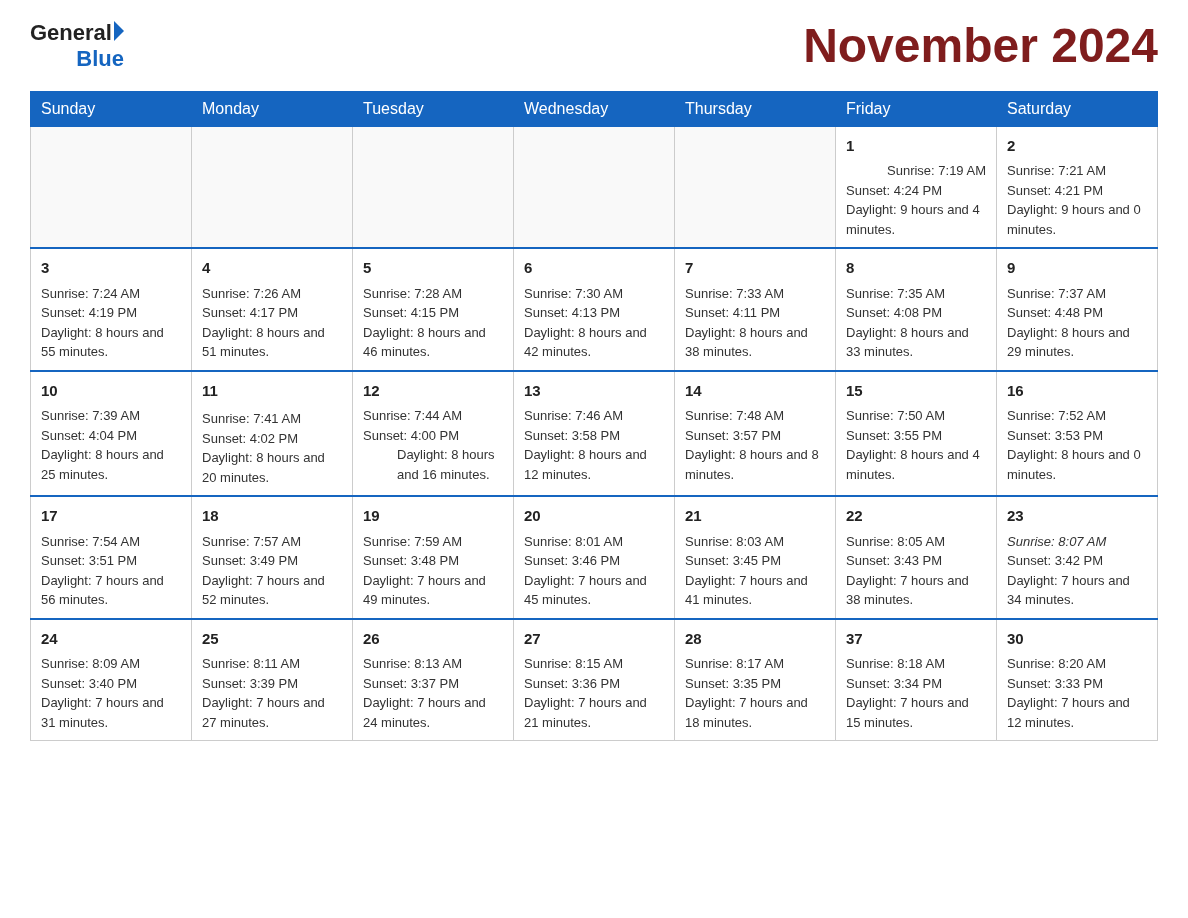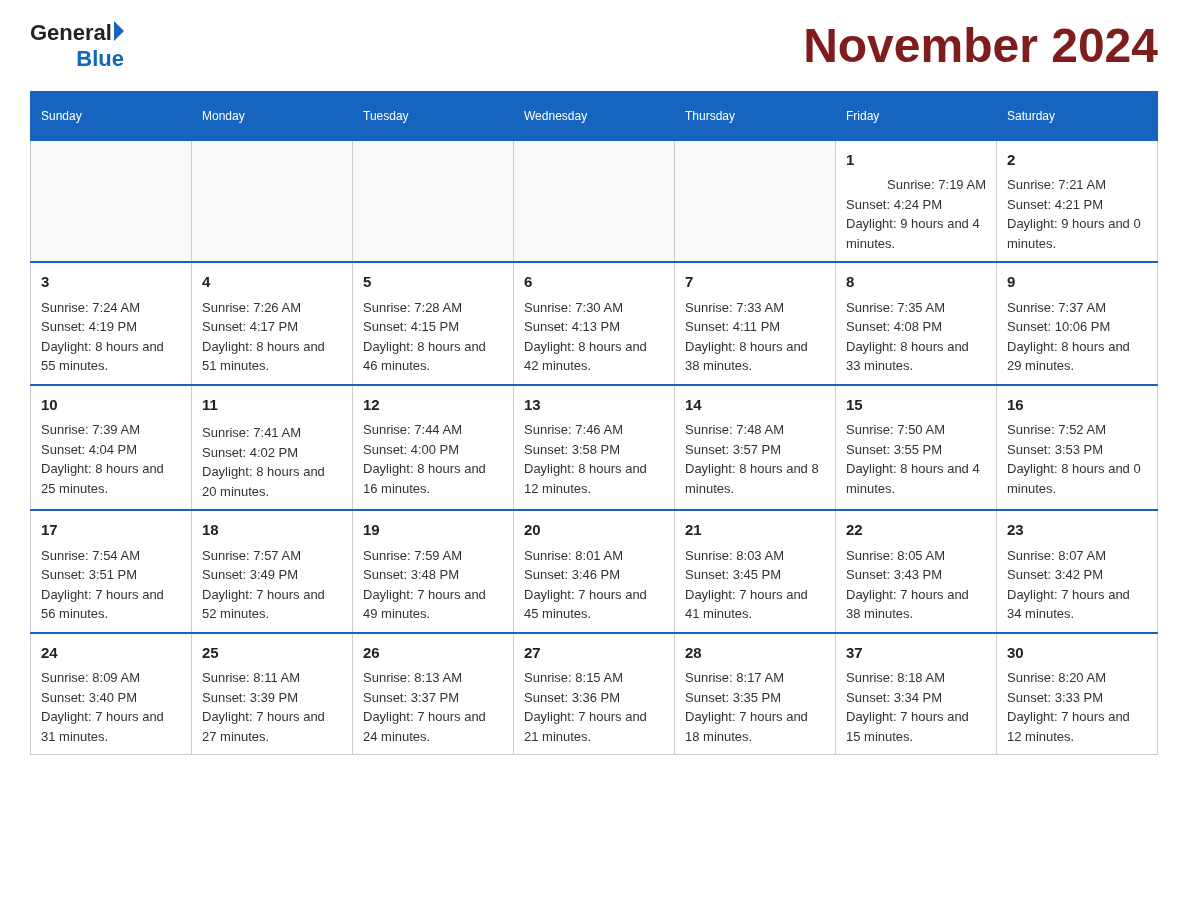--- a/index.html
+++ b/index.html
@@ -57,23 +57,23 @@
       margin-top: 4px;
     }
     .calendar {
       width: 100%;
       border-collapse: collapse;
       border: 1px solid #aaa;
     }
     .calendar th {
       background-color: #1565C0;
       color: #fff;
-      font-size: 12px;
+      font-size: 16px;
       font-weight: normal;
-      padding: 17px 10px;
+      padding: 8px 10px;
       text-align: left;
       border: 1px solid #1565C0;
     }
     .calendar td {
       vertical-align: top;
       padding: 8px 10px;
       border: 1px solid #ccc;
       width: 14.28%;
       min-height: 100px;
       font-size: 13px;
@@ -180,42 +180,42 @@
         </td>
         <td>
           <span class="day-num">8</span>
           <span style="display: block;">Sunrise: 7:35 AM</span>
           <span style="display: block;">Sunset: 4:08 PM</span>
           <span style="display: block;">Daylight: 8 hours and 33 minutes.</span>
         </td>
         <td>
           <span class="day-num">9</span>
           <span style="display: block;">Sunrise: 7:37 AM</span>
-          <span style="display: block;">Sunset: 10:06 PM</span>
+          <span style="display: block;">Sunset: 4:48 PM</span>
           <span style="display: block;">Daylight: 8 hours and 29 minutes.</span>
         </td>
       </tr>
       <tr class="row-border">
         <td>
           <span class="day-num">10</span>
           <span style="display: block;">Sunrise: 7:39 AM</span>
           <span style="display: block;">Sunset: 4:04 PM</span>
           <span style="display: block;">Daylight: 8 hours and 25 minutes.</span>
         </td>
         <td>
           <span class="day-num">11</span>
           <span style="display: block; margin-top: 7px;">Sunrise: 7:41 AM</span>
           <span style="display: block;">Sunset: 4:02 PM</span>
           <span style="display: block;">Daylight: 8 hours and 20 minutes.</span>
         </td>
         <td>
           <span class="day-num">12</span>
           <span style="display: block;">Sunrise: 7:44 AM</span>
           <span style="display: block;">Sunset: 4:00 PM</span>
-          <span style="display: block;">Daylight: 8 hours and 16 minutes.</span>
+          <span style="display: block; margin-left: 34px;">Daylight: 8 hours and 16 minutes.</span>
         </td>
         <td>
           <span class="day-num">13</span>
           <span style="display: block;">Sunrise: 7:46 AM</span>
           <span style="display: block;">Sunset: 3:58 PM</span>
           <span style="display: block;">Daylight: 8 hours and 12 minutes.</span>
         </td>
         <td>
           <span class="day-num">14</span>
           <span style="display: block;">Sunrise: 7:48 AM</span>
@@ -267,21 +267,21 @@
           <span style="display: block;">Daylight: 7 hours and 41 minutes.</span>
         </td>
         <td>
           <span class="day-num">22</span>
           <span style="display: block;">Sunrise: 8:05 AM</span>
           <span style="display: block;">Sunset: 3:43 PM</span>
           <span style="display: block;">Daylight: 7 hours and 38 minutes.</span>
         </td>
         <td>
           <span class="day-num">23</span>
-          <span style="display: block;">Sunrise: 8:07 AM</span>
+          <span style="display: block; font-style: italic;">Sunrise: 8:07 AM</span>
           <span style="display: block;">Sunset: 3:42 PM</span>
           <span style="display: block;">Daylight: 7 hours and 34 minutes.</span>
         </td>
       </tr>
       <tr class="row-border">
         <td>
           <span class="day-num">24</span>
           <span style="display: block;">Sunrise: 8:09 AM</span>
           <span style="display: block;">Sunset: 3:40 PM</span>
           <span style="display: block;">Daylight: 7 hours and 31 minutes.</span>

